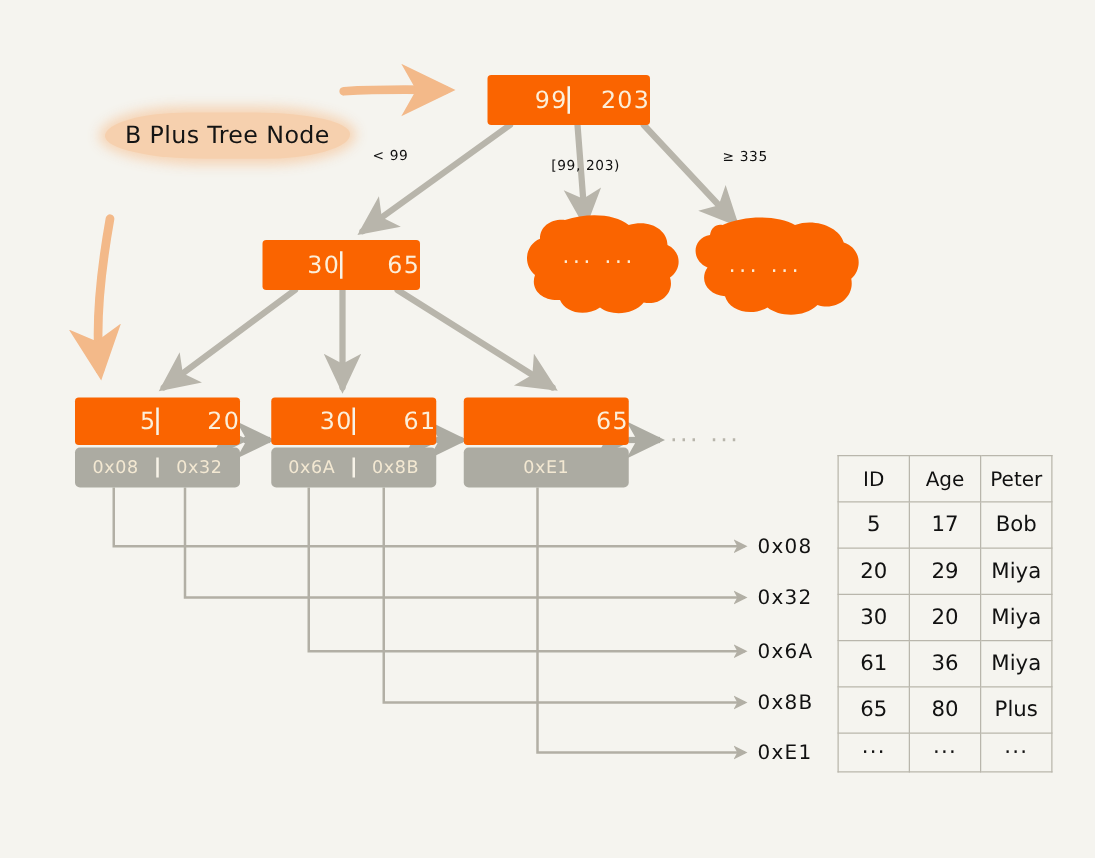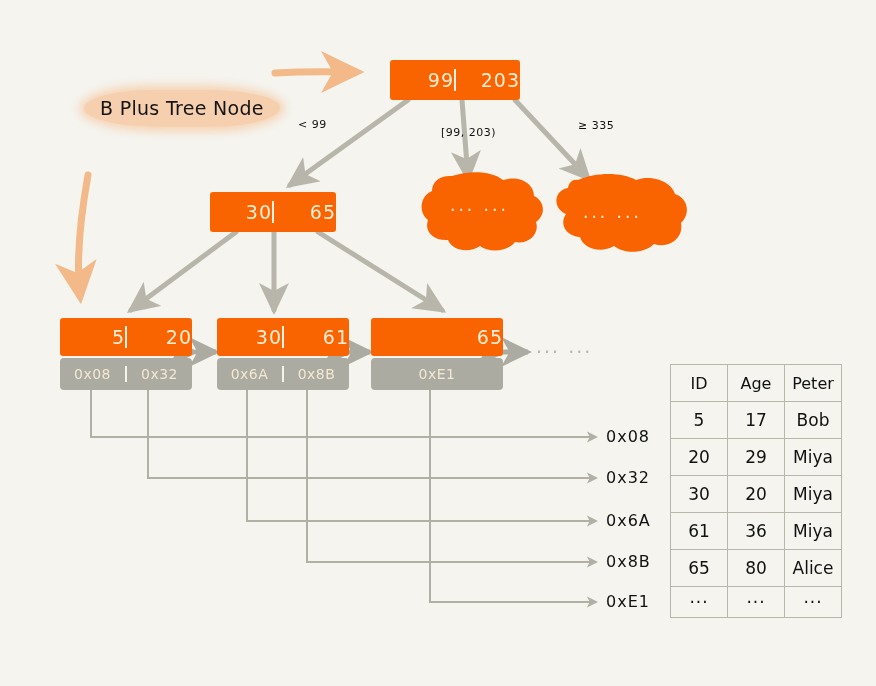--- a/index.html
+++ b/index.html
@@ -249,21 +249,21 @@
         <td>Miya</td>
       </tr>
       <tr>
         <td>61</td>
         <td>36</td>
         <td>Miya</td>
       </tr>
       <tr>
         <td>65</td>
         <td>80</td>
-        <td>Alice</td>
+        <td>Plus</td>
       </tr>
       <tr>
         <td class="ell">···</td>
         <td class="ell">···</td>
         <td class="ell">···</td>
       </tr>
     </tbody>
   </table>
 
 </div>

